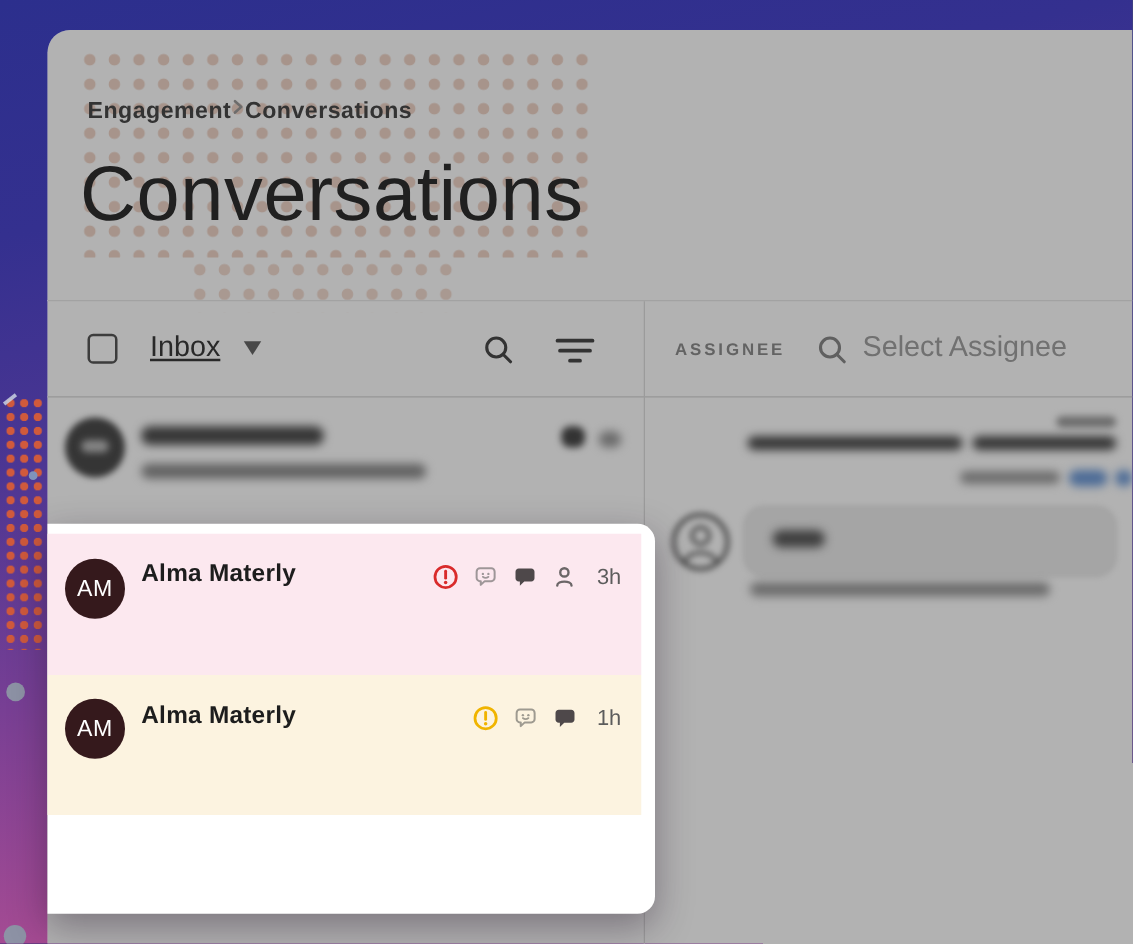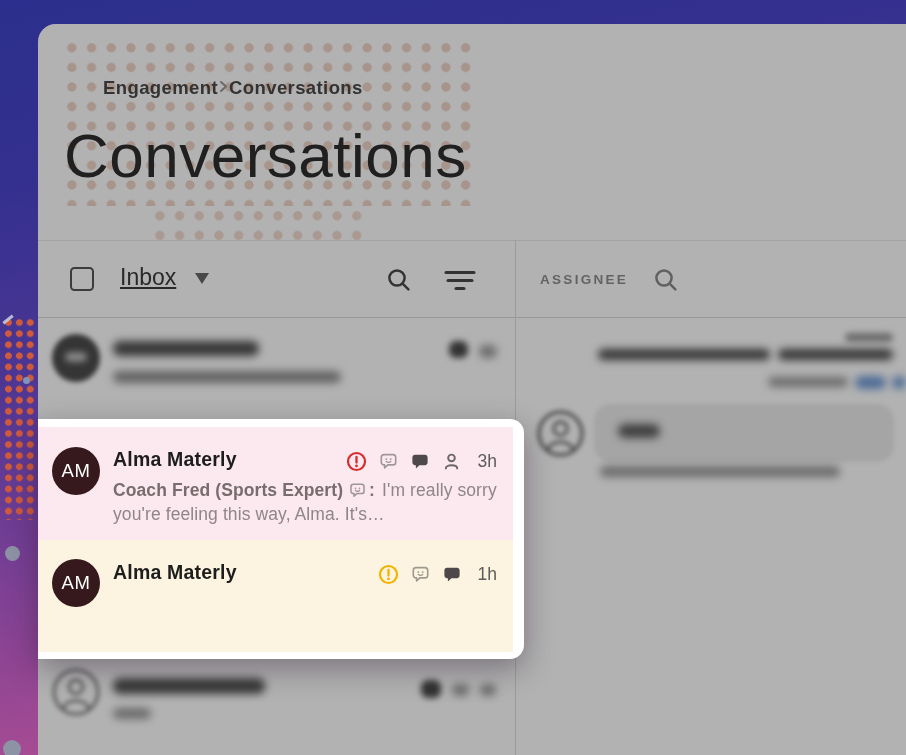--- a/index.html
+++ b/index.html
@@ -16,21 +16,21 @@
   .tick{position:absolute;left:2px;top:318px;width:12px;height:3px;background:#c9d2e2;transform:rotate(-38deg);opacity:.85;z-index:3;}
   
   .panel{position:absolute;left:38px;top:24px;right:0;bottom:0;background:#ffffff;border-radius:18px 0 0 0;z-index:5;}
   .pink-dots{position:absolute;left:62px;top:38px;width:412px;height:168px;z-index:6;
       background-image:radial-gradient(circle,#f0d5c8 4.3px,rgba(0,0,0,0) 4.9px);
       background-size:19.7px 19.6px;}
   .pink-dots-2{position:absolute;left:150px;top:206px;width:214px;height:44px;z-index:6;opacity:.85;
       background-image:radial-gradient(circle,#f0d5c8 4.3px,rgba(0,0,0,0) 4.9px);
       background-size:19.7px 19.6px;}
   
-  .breadcrumb{position:absolute;left:70px;top:77px;display:flex;align-items:center;z-index:8;margin-left:33px;}
+  .breadcrumb{position:absolute;left:70px;top:77px;display:flex;align-items:center;z-index:8;}
   .crumb{font-size:18.5px;font-weight:700;letter-spacing:.4px;color:#4a4a4a;}
   .page-title{position:absolute;left:64px;top:120px;font-size:62px;font-weight:500;letter-spacing:.5px;color:#2e2e2e;z-index:8;}
   
   .h-divider-top{position:absolute;left:38px;top:240px;right:0;height:1px;background:#e8e8e8;z-index:7;}
   .h-divider{position:absolute;left:38px;top:317px;right:0;height:1px;background:#d8d8d8;z-index:7;}
   .v-divider{position:absolute;left:515px;top:241px;bottom:0;width:1px;background:#dedede;z-index:7;}
   .checkbox{position:absolute;left:70px;top:267px;width:24px;height:24px;border:2.6px solid #565656;border-radius:4.5px;box-sizing:border-box;z-index:8;}
   .inbox-label{position:absolute;left:120px;top:264px;font-size:23px;font-weight:500;color:#3c3c3c;z-index:8;text-decoration:underline;}
   .caret-down{position:absolute;left:195px;top:273px;width:0;height:0;border-left:7.5px solid transparent;border-right:7.5px solid transparent;border-top:11px solid #686868;z-index:8;}
   .search-icon{position:absolute;left:385px;top:266px;z-index:8;}
@@ -40,21 +40,21 @@
   .assignee-placeholder{position:absolute;left:690px;top:264px;font-size:23px;color:#a2a2a2;z-index:8;}
   
   .blurb{position:absolute;border-radius:7px;z-index:8;}
   .blur3{filter:blur(3px);} .blur4{filter:blur(4px);}
   .row1-avatar{position:absolute;left:52px;top:334px;width:48px;height:48px;border-radius:50%;background:#4d4d4d;filter:blur(2.6px);z-index:8;}
   .row1-avatar-blob{position:absolute;left:65px;top:352px;width:22px;height:10px;background:#bdbdbd;border-radius:5px;filter:blur(3px);z-index:9;}
   .ghost-avatar{position:absolute;z-index:8;filter:blur(2.6px);}
   
   .dim-overlay{position:absolute;left:38px;top:24px;right:0;bottom:0;background:rgba(0,0,0,0.30);border-radius:18px 0 0 0;z-index:40;}
   
-  .spot-card{position:absolute;left:38px;top:419px;width:486px;height:240px;background:#ffffff;border-radius:0 14px 14px 0;
+  .spot-card{position:absolute;left:38px;top:419px;width:486px;height:312px;background:#ffffff;border-radius:0 14px 14px 0;
              box-shadow:0 10px 30px rgba(35,18,40,0.38);z-index:50;box-sizing:border-box;padding:8px 11px 7px 0;}
   .convo-row{position:relative;width:475px;height:113px;}
   .convo-row.cream{height:112px;}
   .row-pink{background:#fce8ef;}
   .row-cream{background:#fcf3e0;}
   .avatar{position:absolute;left:14px;top:20px;width:48px;height:48px;border-radius:50%;background:#35191c;color:#ffffff;
           display:flex;align-items:center;justify-content:center;font-size:18.5px;letter-spacing:.6px;}
   .convo-name{position:absolute;left:75px;top:21px;font-size:19.5px;font-weight:700;letter-spacing:.2px;color:#1d1d1d;}
   .meta{position:absolute;right:16px;top:24px;display:flex;align-items:center;gap:11px;}
   .time{font-size:17.5px;color:#5c5c5c;margin-left:5px;}
@@ -111,20 +111,21 @@
     </svg>
   </div>
 
   <div class="assignee-label">ASSIGNEE</div>
   <div class="assignee-search-icon">
     <svg width="28" height="28" viewBox="0 0 28 28" fill="none">
       <circle cx="12" cy="12" r="7.6" stroke="#8a8a8a" stroke-width="2.5"></circle>
       <line x1="17.6" y1="17.6" x2="23.4" y2="23.4" stroke="#8a8a8a" stroke-width="2.5" stroke-linecap="round"></line>
     </svg>
   </div>
+  <div class="assignee-placeholder">Select Assignee</div>
 
   <div>
     <div class="row1-avatar"></div>
     <div class="row1-avatar-blob"></div>
     <div class="blurb blur4" style="left:113px;top:341px;width:146px;height:15px;background:#4f4f4f;"></div>
     <div class="blurb blur4" style="left:113px;top:371px;width:228px;height:12px;background:#8e8e8e;"></div>
     <div class="blurb blur3" style="left:449px;top:341px;width:19px;height:17px;background:#4a4a4a;"></div>
     <div class="blurb blur4" style="left:479px;top:345px;width:18px;height:13px;background:#9a9a9a;"></div>
   </div>
 
@@ -185,30 +186,20 @@
         </svg>
         <svg width="20" height="20" viewBox="0 0 20 20">
           <path d="M5,2.8 H15 C16.5,2.8 17.6,3.9 17.6,5.4 V10.6 C17.6,12.1 16.5,13.2 15,13.2 H9.4 L5.9,16.6 V13.2 H5 C3.5,13.2 2.4,12.1 2.4,10.6 V5.4 C2.4,3.9 3.5,2.8 5,2.8 Z" fill="#4e484a"></path>
         </svg>
         <svg width="21" height="21" viewBox="0 0 21 21" fill="none">
           <circle cx="10.5" cy="6.9" r="3.3" stroke="#6b6667" stroke-width="1.9"></circle>
           <path d="M4.8,17.4 C4.8,13.2 16.2,13.2 16.2,17.4" stroke="#6b6667" stroke-width="1.9" stroke-linecap="round"></path>
         </svg>
         <span class="time">3h</span>
       </div>
-      <div class="preview">
-        <span class="author">Coach Fred (Sports Expert)</span>
-        <svg width="19" height="19" viewBox="0 0 21 21" fill="none">
-          <path d="M6,3.6 H15 C16.5,3.6 17.7,4.8 17.7,6.3 V11.2 C17.7,12.7 16.5,13.9 15,13.9 H9.8 L6.6,16.9 V13.9 H6 C4.5,13.9 3.3,12.7 3.3,11.2 V6.3 C3.3,4.8 4.5,3.6 6,3.6 Z" stroke="#9e9698" stroke-width="1.7" stroke-linejoin="round"></path>
-          <circle cx="8.3" cy="8.1" r="0.95" fill="#9e9698"></circle>
-            <circle cx="12.7" cy="8.1" r="0.95" fill="#9e9698"></circle>
-          <path d="M8.2,10.4 Q10.5,12.3 12.8,10.4" stroke="#9e9698" stroke-width="1.4" stroke-linecap="round"></path>
-        </svg><span class="sep">:</span>
-        <span>I'm really sorry you're feeling this way, Alma. It's…</span>
-      </div>
     </div>
 
     <div class="convo-row cream row-cream">
       <div class="avatar" style="top:19px;">
           <span>AM</span>
         </div>
       <div class="convo-name">Alma Materly</div>
       <div class="meta">
         <svg width="21" height="21" viewBox="0 0 21 21">
           <circle cx="10.5" cy="10.5" r="8.5" fill="none" stroke="#f0b400" stroke-width="2.2"></circle>

